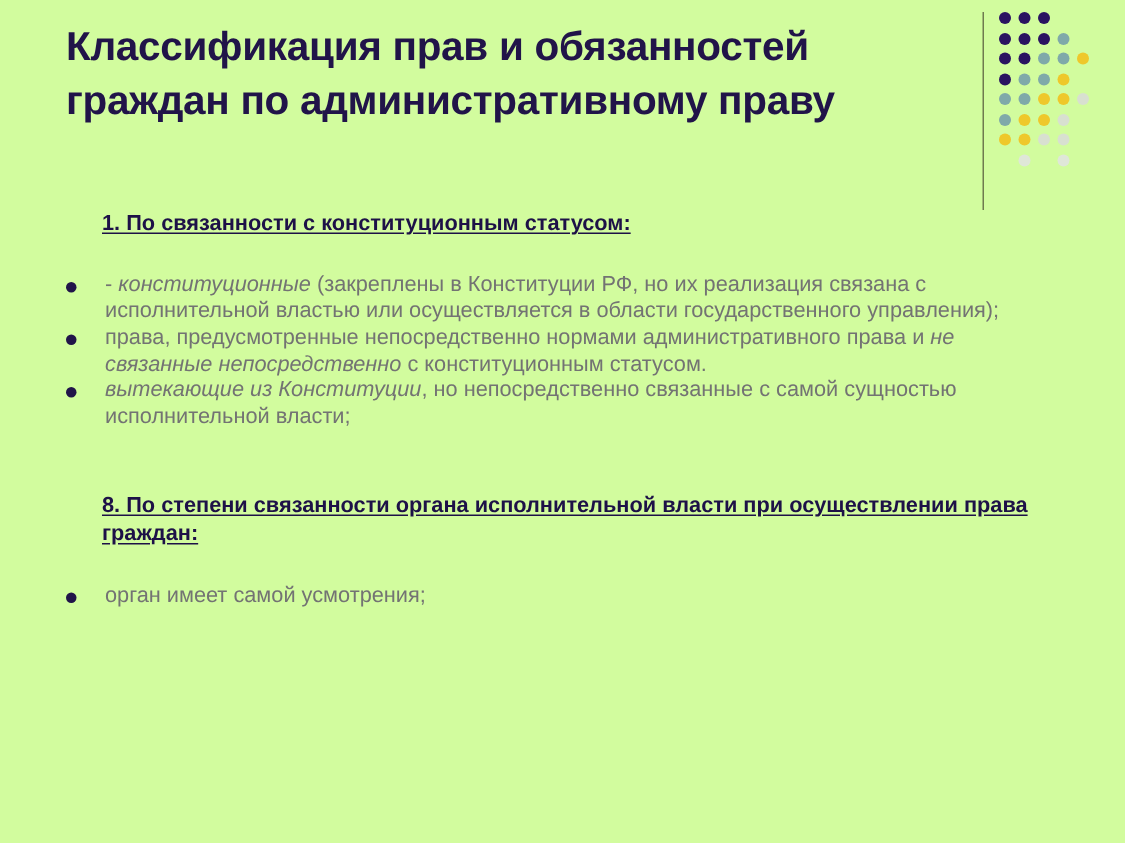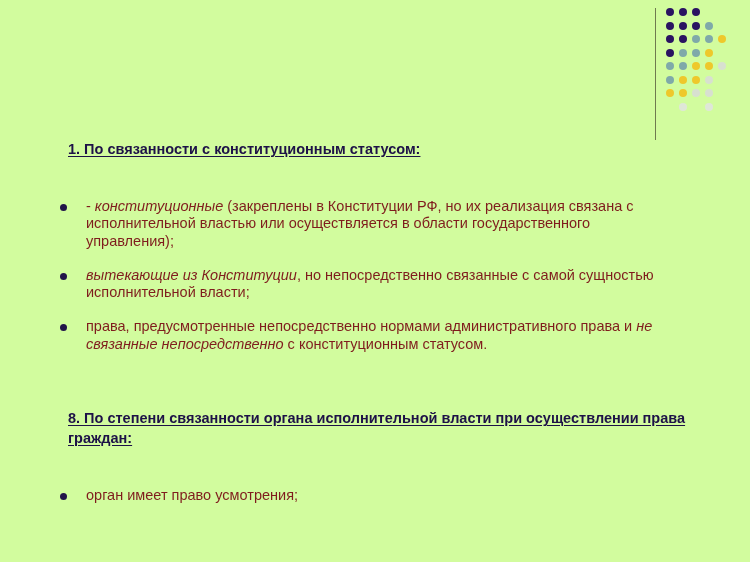--- a/index.html
+++ b/index.html
@@ -81,44 +81,47 @@
     text-underline-offset: 2px;
   }
   ul.bullets {
     list-style: none;
     margin: 0;
     padding: 0;
   }
   ul.bullets li {
     position: relative;
     padding: 0 55px 0 70px;
-    margin: 16px;
+    margin: 0;
     font-family: "Liberation Sans", sans-serif;
     font-size: 14.5px;
     line-height: 1.22;
-    color: #7f1d1d;
+    color: #737373;
   }
   ul.bullets li > .bullet-mark {
     position: absolute;
     left: 44px;
     top: 6px;
     width: 7px;
     height: 7px;
     border-radius: 50%;
     background: #211449;
   }
   .gap-lg { height: 22px; }
   .gap-xl { height: 40px; }
   .italic { font-style: italic; }
 </style>
 </head>
 <body>
 
 <div id="slide">
 
+  <div id="title-block">
+    <h1 id="slide-title">Классификация прав и обязанностей граждан по административному праву</h1>
+  </div>
 
   <div id="deco-divider"></div>
 
   <div id="deco-dots">
       <span class="deco-dot" style="left: 0px; top: 0px; background: rgb(42, 19, 97);"></span>
       <span class="deco-dot" style="left: 13px; top: 0px; background: rgb(42, 19, 97);"></span>
       <span class="deco-dot" style="left: 26px; top: 0px; background: rgb(42, 19, 97);"></span>
       <span class="deco-dot" style="left: 0px; top: 13.5px; background: rgb(42, 19, 97);"></span>
       <span class="deco-dot" style="left: 13px; top: 13.5px; background: rgb(42, 19, 97);"></span>
       <span class="deco-dot" style="left: 26px; top: 13.5px; background: rgb(42, 19, 97);"></span>
@@ -149,29 +152,29 @@
       <span class="deco-dot" style="left: 39px; top: 94.5px; background: rgb(223, 231, 216);"></span>
     </div>
 
   <div id="content">
 
     <div>
       <div class="section-heading">1. По связанности с конституционным статусом:</div>
       <div class="gap-lg"></div>
       <ul class="bullets">
           <li><span class="bullet-mark"></span><span><span>- </span><span class="italic">конституционные</span><span> (закреплены в Конституции РФ, но их реализация связана с  исполнительной властью или осуществляется в области государственного управления);</span></span></li>
+          <li><span class="bullet-mark"></span><span><span> права, предусмотренные непосредственно нормами административного права и </span><span class="italic">не связанные непосредственно</span><span> с конституционным статусом.</span></span></li>
           <li><span class="bullet-mark"></span><span><span class="italic">вытекающие из Конституции</span><span>, но непосредственно связанные с самой сущностью исполнительной власти;</span></span></li>
-          <li><span class="bullet-mark"></span><span><span> права, предусмотренные непосредственно нормами административного права и </span><span class="italic">не связанные непосредственно</span><span> с конституционным статусом.</span></span></li>
         </ul>
     </div>
 
     <div class="gap-xl"></div>
 
     <div>
       <div class="section-heading">8. По степени связанности органа исполнительной власти при осуществлении права граждан:</div>
       <div class="gap-lg"></div>
       <ul class="bullets">
-          <li><span class="bullet-mark"></span><span><span>орган имеет право усмотрения;</span></span></li>
+          <li><span class="bullet-mark"></span><span><span>орган имеет самой усмотрения;</span></span></li>
         </ul>
     </div>
 
   </div>
 </div>
 
 </body></html>

